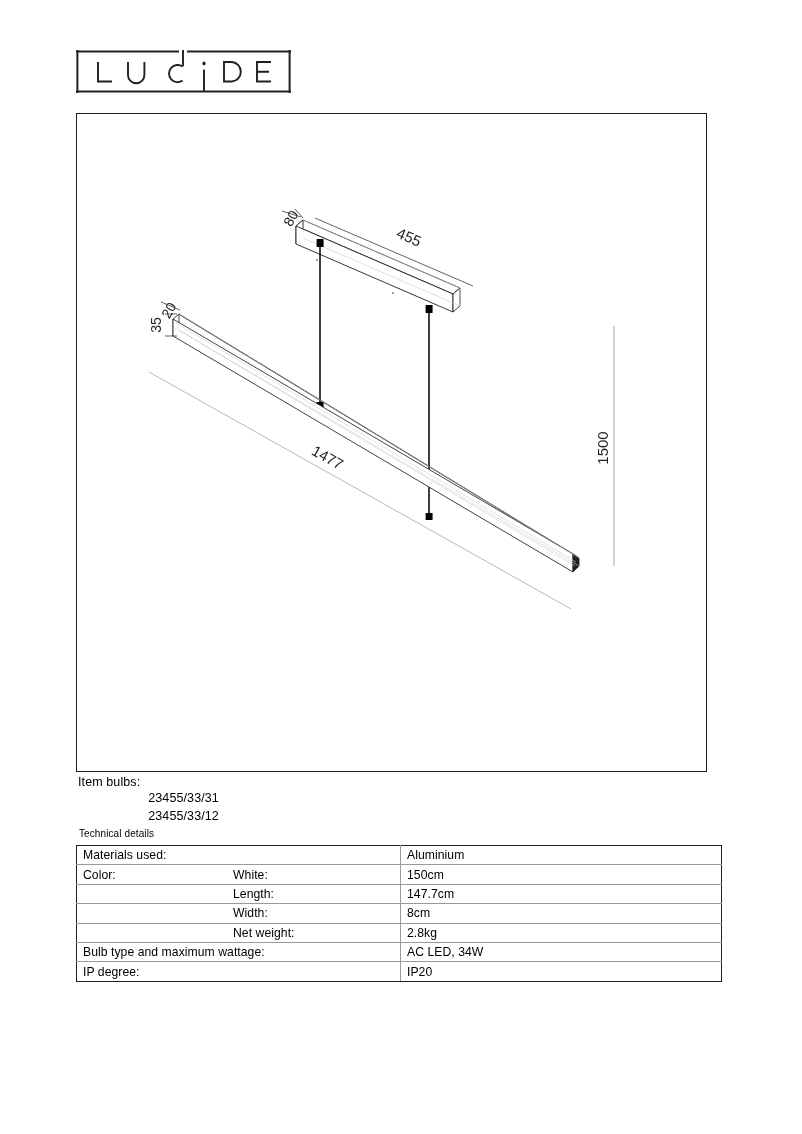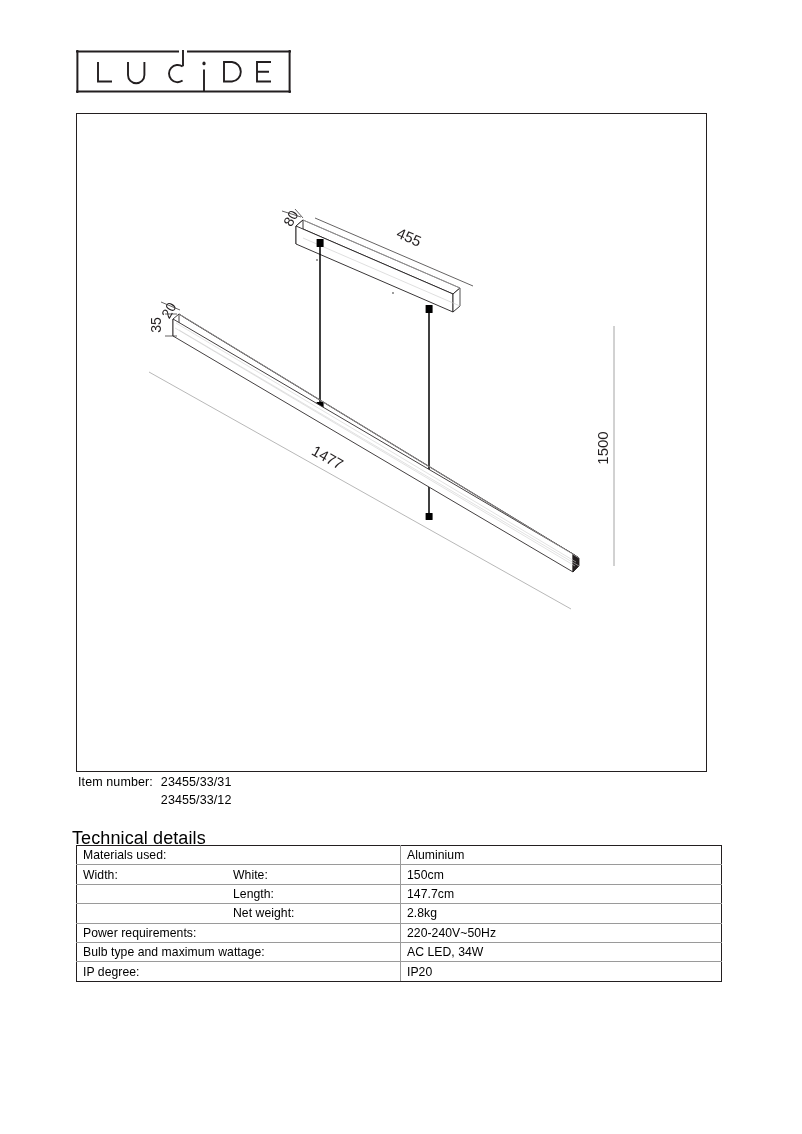--- a/index.html
+++ b/index.html
@@ -54,28 +54,29 @@
   }
   .item-row {
     display: flex;
   }
   .item-label {
     white-space: pre;
   }
   .item-values {
     display: flex;
     flex-direction: column;
+    margin-top: 16px;
   }
 
   
   .tech-heading {
     position: absolute;
-    left: 72px;
+    left: 79px;
     top: 828px;
-    font-size: 18px;
+    font-size: 10px;
     letter-spacing: 0.1px;
   }
   .tech-table {
     position: absolute;
     left: 76px;
     top: 845px;
     width: 631px;
     border-collapse: collapse;
     table-layout: fixed;
     font-size: 12.2px;
@@ -228,21 +229,21 @@
 
     <g stroke="#9a9a9a" stroke-width="0.9" fill="none">
       <line x1="537" y1="212" x2="537" y2="452"></line>
     </g>
     <text x="531" y="334" font-family="'Liberation Sans', sans-serif" font-size="15" fill="#231f20" transform="rotate(-90 531 334)" text-anchor="middle">1500</text>
   </svg>
 </div>
 
 <div class="item-block">
   <div class="item-row">
-    <span class="item-label">Item number:</span>
+    <span class="item-label">Item bulbs:</span>
     <span style="display:inline-block;width:8px;"></span>
     <span class="item-values">
       <span>23455/33/31</span>
       <span>23455/33/12</span>
     </span>
   </div>
 </div>
 
 <div class="tech-heading">Technical details</div>
 
@@ -253,52 +254,52 @@
         <span class="key-line">
           <span class="key-main">Materials used:</span>
           <span class="key-sub"></span>
         </span>
       </td>
       <td class="col-val outer-top outer-right">Aluminium</td>
     </tr>
     <tr>
       <td class="col-key outer-left">
         <span class="key-line">
-          <span class="key-main">Width:</span>
+          <span class="key-main">Color:</span>
           <span class="key-sub">White:</span>
         </span>
       </td>
       <td class="col-val outer-right">150cm</td>
     </tr>
     <tr>
       <td class="col-key outer-left">
         <span class="key-line">
           <span class="key-main"></span>
           <span class="key-sub">Length:</span>
         </span>
       </td>
       <td class="col-val outer-right">147.7cm</td>
     </tr>
     <tr>
       <td class="col-key outer-left">
         <span class="key-line">
           <span class="key-main"></span>
+          <span class="key-sub">Width:</span>
+        </span>
+      </td>
+      <td class="col-val outer-right">8cm</td>
+    </tr>
+    <tr>
+      <td class="col-key outer-left">
+        <span class="key-line">
+          <span class="key-main"></span>
           <span class="key-sub">Net weight:</span>
         </span>
       </td>
       <td class="col-val outer-right">2.8kg</td>
-    </tr>
-    <tr>
-      <td class="col-key outer-left">
-        <span class="key-line">
-          <span class="key-main">Power requirements:</span>
-          <span class="key-sub"></span>
-        </span>
-      </td>
-      <td class="col-val outer-right">220-240V~50Hz</td>
     </tr>
     <tr>
       <td class="col-key outer-left">
         <span class="key-line">
           <span class="key-main">Bulb type and maximum wattage:</span>
           <span class="key-sub"></span>
         </span>
       </td>
       <td class="col-val outer-right">AC LED, 34W</td>
     </tr>

